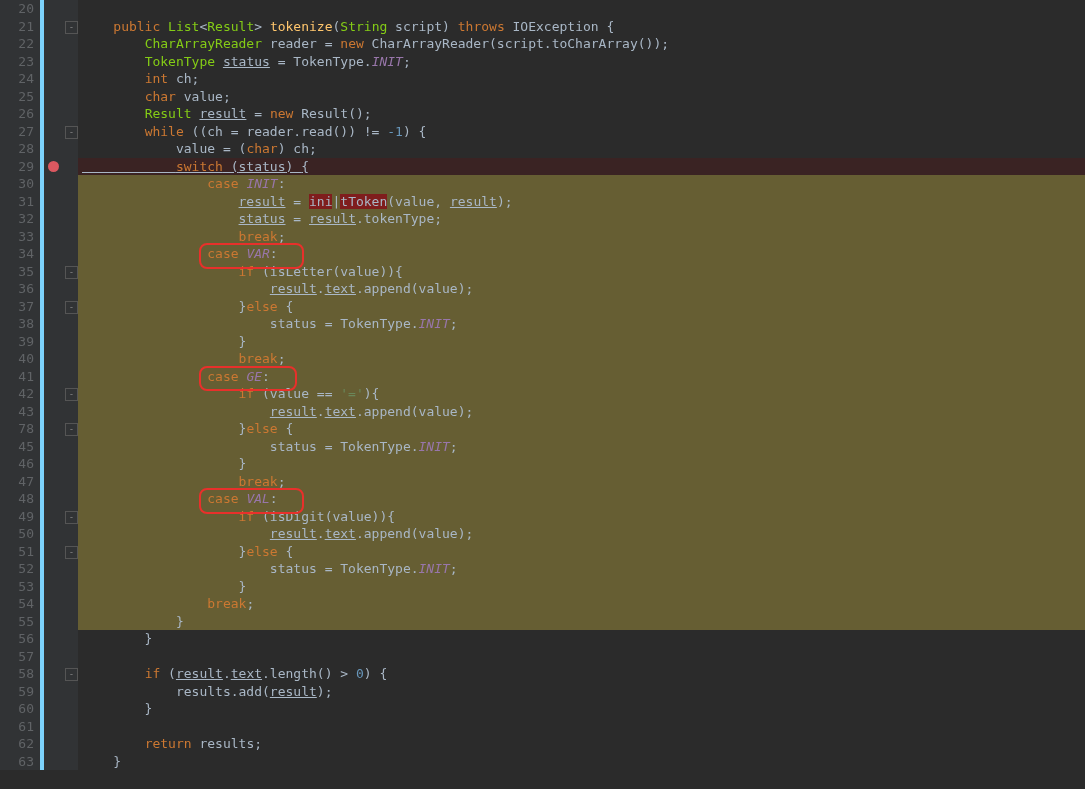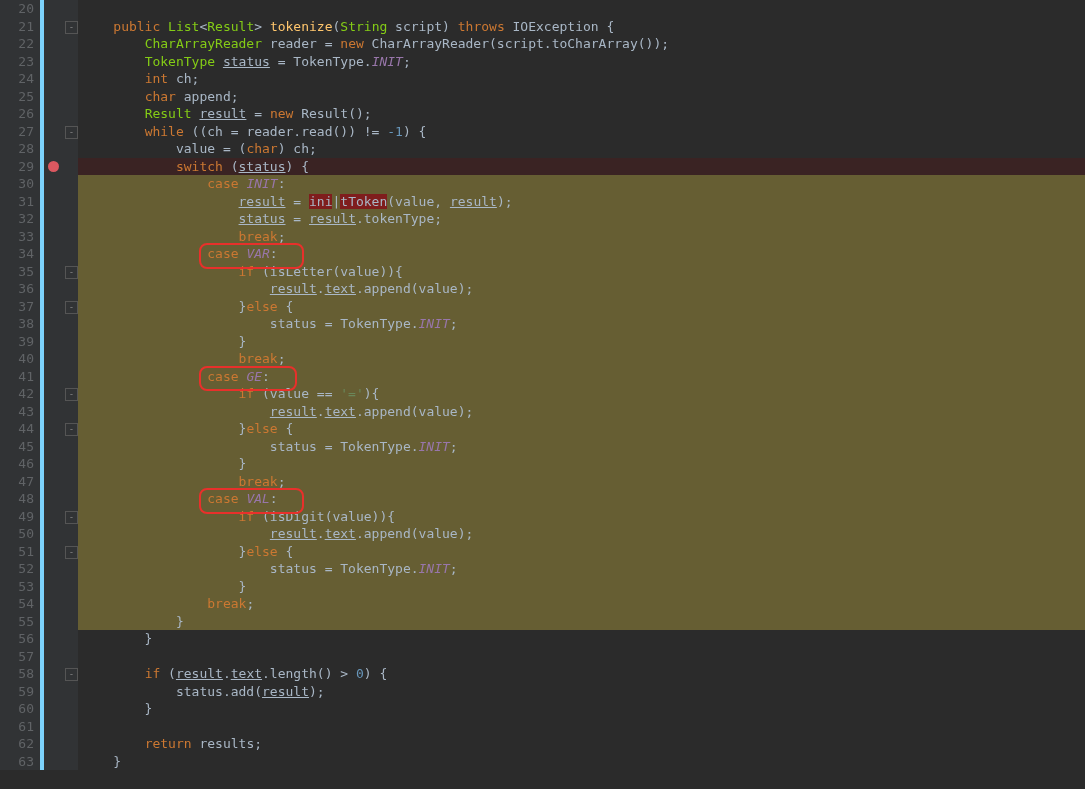--- a/index.html
+++ b/index.html
@@ -78,21 +78,21 @@
   .code .line {
     height: 17.5px;
     line-height: 17.5px;
     white-space: pre;
     padding-left: 4px;
     box-sizing: border-box;
   }
 
   
   .hl      { background: #665e33; }
-  .hl-bp   { background: #3a2323; } 
+  .hl-bp   { background: #3a2323; text-decoration: underline; } 
 
   
   .kw       { color: #cc7832; }              
   .type     { color: #84cc16; }              
   .str      { color: #6a8759; }              
   .num      { color: #6897bb; }              
   .static   { color: #9876aa; font-style: italic; margin-top: 12px; }
   .mtd      { color: #ffc66d; }              
   .ident    { color: #a9b7c6; }
   .pun      { color: #a9b7c6; }
@@ -131,21 +131,21 @@
       <div class="ln">34</div>
       <div class="ln">35</div>
       <div class="ln">36</div>
       <div class="ln">37</div>
       <div class="ln">38</div>
       <div class="ln">39</div>
       <div class="ln">40</div>
       <div class="ln">41</div>
       <div class="ln">42</div>
       <div class="ln">43</div>
-      <div class="ln">44</div>
+      <div class="ln">78</div>
       <div class="ln">45</div>
       <div class="ln">46</div>
       <div class="ln">47</div>
       <div class="ln">48</div>
       <div class="ln">49</div>
       <div class="ln">50</div>
       <div class="ln">51</div>
       <div class="ln">52</div>
       <div class="ln">53</div>
       <div class="ln">54</div>
@@ -175,21 +175,21 @@
       <div class="fold-mark" style="top: 545.5px;">-</div>
       <div class="fold-mark" style="top: 668px;">-</div>
     </div>
 
   <div class="code" id="code">
       <div class="line"></div>
       <div class="line"><span class="ident">    </span><span class="kw">public</span><span class="ident"> </span><span class="type">List</span><span class="pun">&lt;</span><span class="type">Result</span><span class="pun">&gt; </span><span class="mtd">tokenize</span><span class="pun">(</span><span class="type">String</span><span class="ident"> script</span><span class="pun">) </span><span class="kw">throws</span><span class="ident"> IOException </span><span class="pun">{</span></div>
       <div class="line"><span class="ident">        </span><span class="type">CharArrayReader</span><span class="ident"> reader = </span><span class="kw">new</span><span class="ident"> CharArrayReader(script.toCharArray());</span></div>
       <div class="line"><span class="ident">        </span><span class="type">TokenType</span><span class="ident"> </span><span class="ul">status</span><span class="ident"> = TokenType.</span><span class="static">INIT</span><span class="pun">;</span></div>
       <div class="line"><span class="ident">        </span><span class="kw">int</span><span class="ident"> ch;</span></div>
-      <div class="line"><span class="ident">        </span><span class="kw">char</span><span class="ident"> append;</span></div>
+      <div class="line"><span class="ident">        </span><span class="kw">char</span><span class="ident"> value;</span></div>
       <div class="line"><span class="ident">        </span><span class="type">Result</span><span class="ident"> </span><span class="ul">result</span><span class="ident"> = </span><span class="kw">new</span><span class="ident"> Result();</span></div>
       <div class="line"><span class="ident">        </span><span class="kw">while</span><span class="ident"> ((ch = reader.read()) != </span><span class="num">-1</span><span class="ident">) </span><span class="pun">{</span></div>
       <div class="line"><span class="ident">            value = (</span><span class="kw">char</span><span class="ident">) ch;</span></div>
       <div class="line hl-bp"><span class="ident">            </span><span class="kw">switch</span><span class="ident"> (</span><span class="ul">status</span><span class="ident">) </span><span class="pun">{</span></div>
       <div class="line hl"><span class="ident">                </span><span class="kw">case</span><span class="ident"> </span><span class="static">INIT</span><span class="pun">:</span></div>
       <div class="line hl"><span class="ident">                    </span><span class="ul">result</span><span class="ident"> = </span><span class="ident-hl">ini</span><span class="ident">|</span><span class="ident-hl">tToken</span><span class="ident">(value, </span><span class="ul">result</span><span class="ident">);</span></div>
       <div class="line hl"><span class="ident">                    </span><span class="ul">status</span><span class="ident"> = </span><span class="ul">result</span><span class="ident">.tokenType;</span></div>
       <div class="line hl"><span class="ident">                    </span><span class="kw">break</span><span class="pun">;</span></div>
       <div class="line hl"><span class="ident">                </span><span class="kw">case</span><span class="ident"> </span><span class="static">VAR</span><span class="pun">:</span></div>
       <div class="line hl"><span class="ident">                    </span><span class="kw">if</span><span class="ident"> (isLetter(value)){</span></div>
@@ -209,21 +209,21 @@
       <div class="line hl"><span class="ident">                    </span><span class="kw">if</span><span class="ident"> (isDigit(value)){</span></div>
       <div class="line hl"><span class="ident">                        </span><span class="ul">result</span><span class="ident">.</span><span class="ul">text</span><span class="ident">.append(value);</span></div>
       <div class="line hl"><span class="ident">                    }</span><span class="kw">else</span><span class="ident"> {</span></div>
       <div class="line hl"><span class="ident">                        status = TokenType.</span><span class="static">INIT</span><span class="pun">;</span></div>
       <div class="line hl"><span class="ident">                    }</span></div>
       <div class="line hl"><span class="ident">                </span><span class="kw">break</span><span class="pun">;</span></div>
       <div class="line hl"><span class="ident">            }</span></div>
       <div class="line"><span class="ident">        }</span></div>
       <div class="line"></div>
       <div class="line"><span class="ident">        </span><span class="kw">if</span><span class="ident"> (</span><span class="ul">result</span><span class="ident">.</span><span class="ul">text</span><span class="ident">.length() &gt; </span><span class="num">0</span><span class="ident">) {</span></div>
-      <div class="line"><span class="ident">            status.add(</span><span class="ul">result</span><span class="ident">);</span></div>
+      <div class="line"><span class="ident">            results.add(</span><span class="ul">result</span><span class="ident">);</span></div>
       <div class="line"><span class="ident">        }</span></div>
       <div class="line"></div>
       <div class="line"><span class="ident">        </span><span class="kw">return</span><span class="ident"> results;</span></div>
       <div class="line"><span class="ident">    }</span></div>
       <div class="annot" style="top: 243px; left: 121px; width: 101.4px; height: 21.5px;"></div>
       <div class="annot" style="top: 365.5px; left: 121px; width: 93.6px; height: 21.5px;"></div>
       <div class="annot" style="top: 488px; left: 121px; width: 101.4px; height: 21.5px;"></div>
     </div>
 
 </div>

